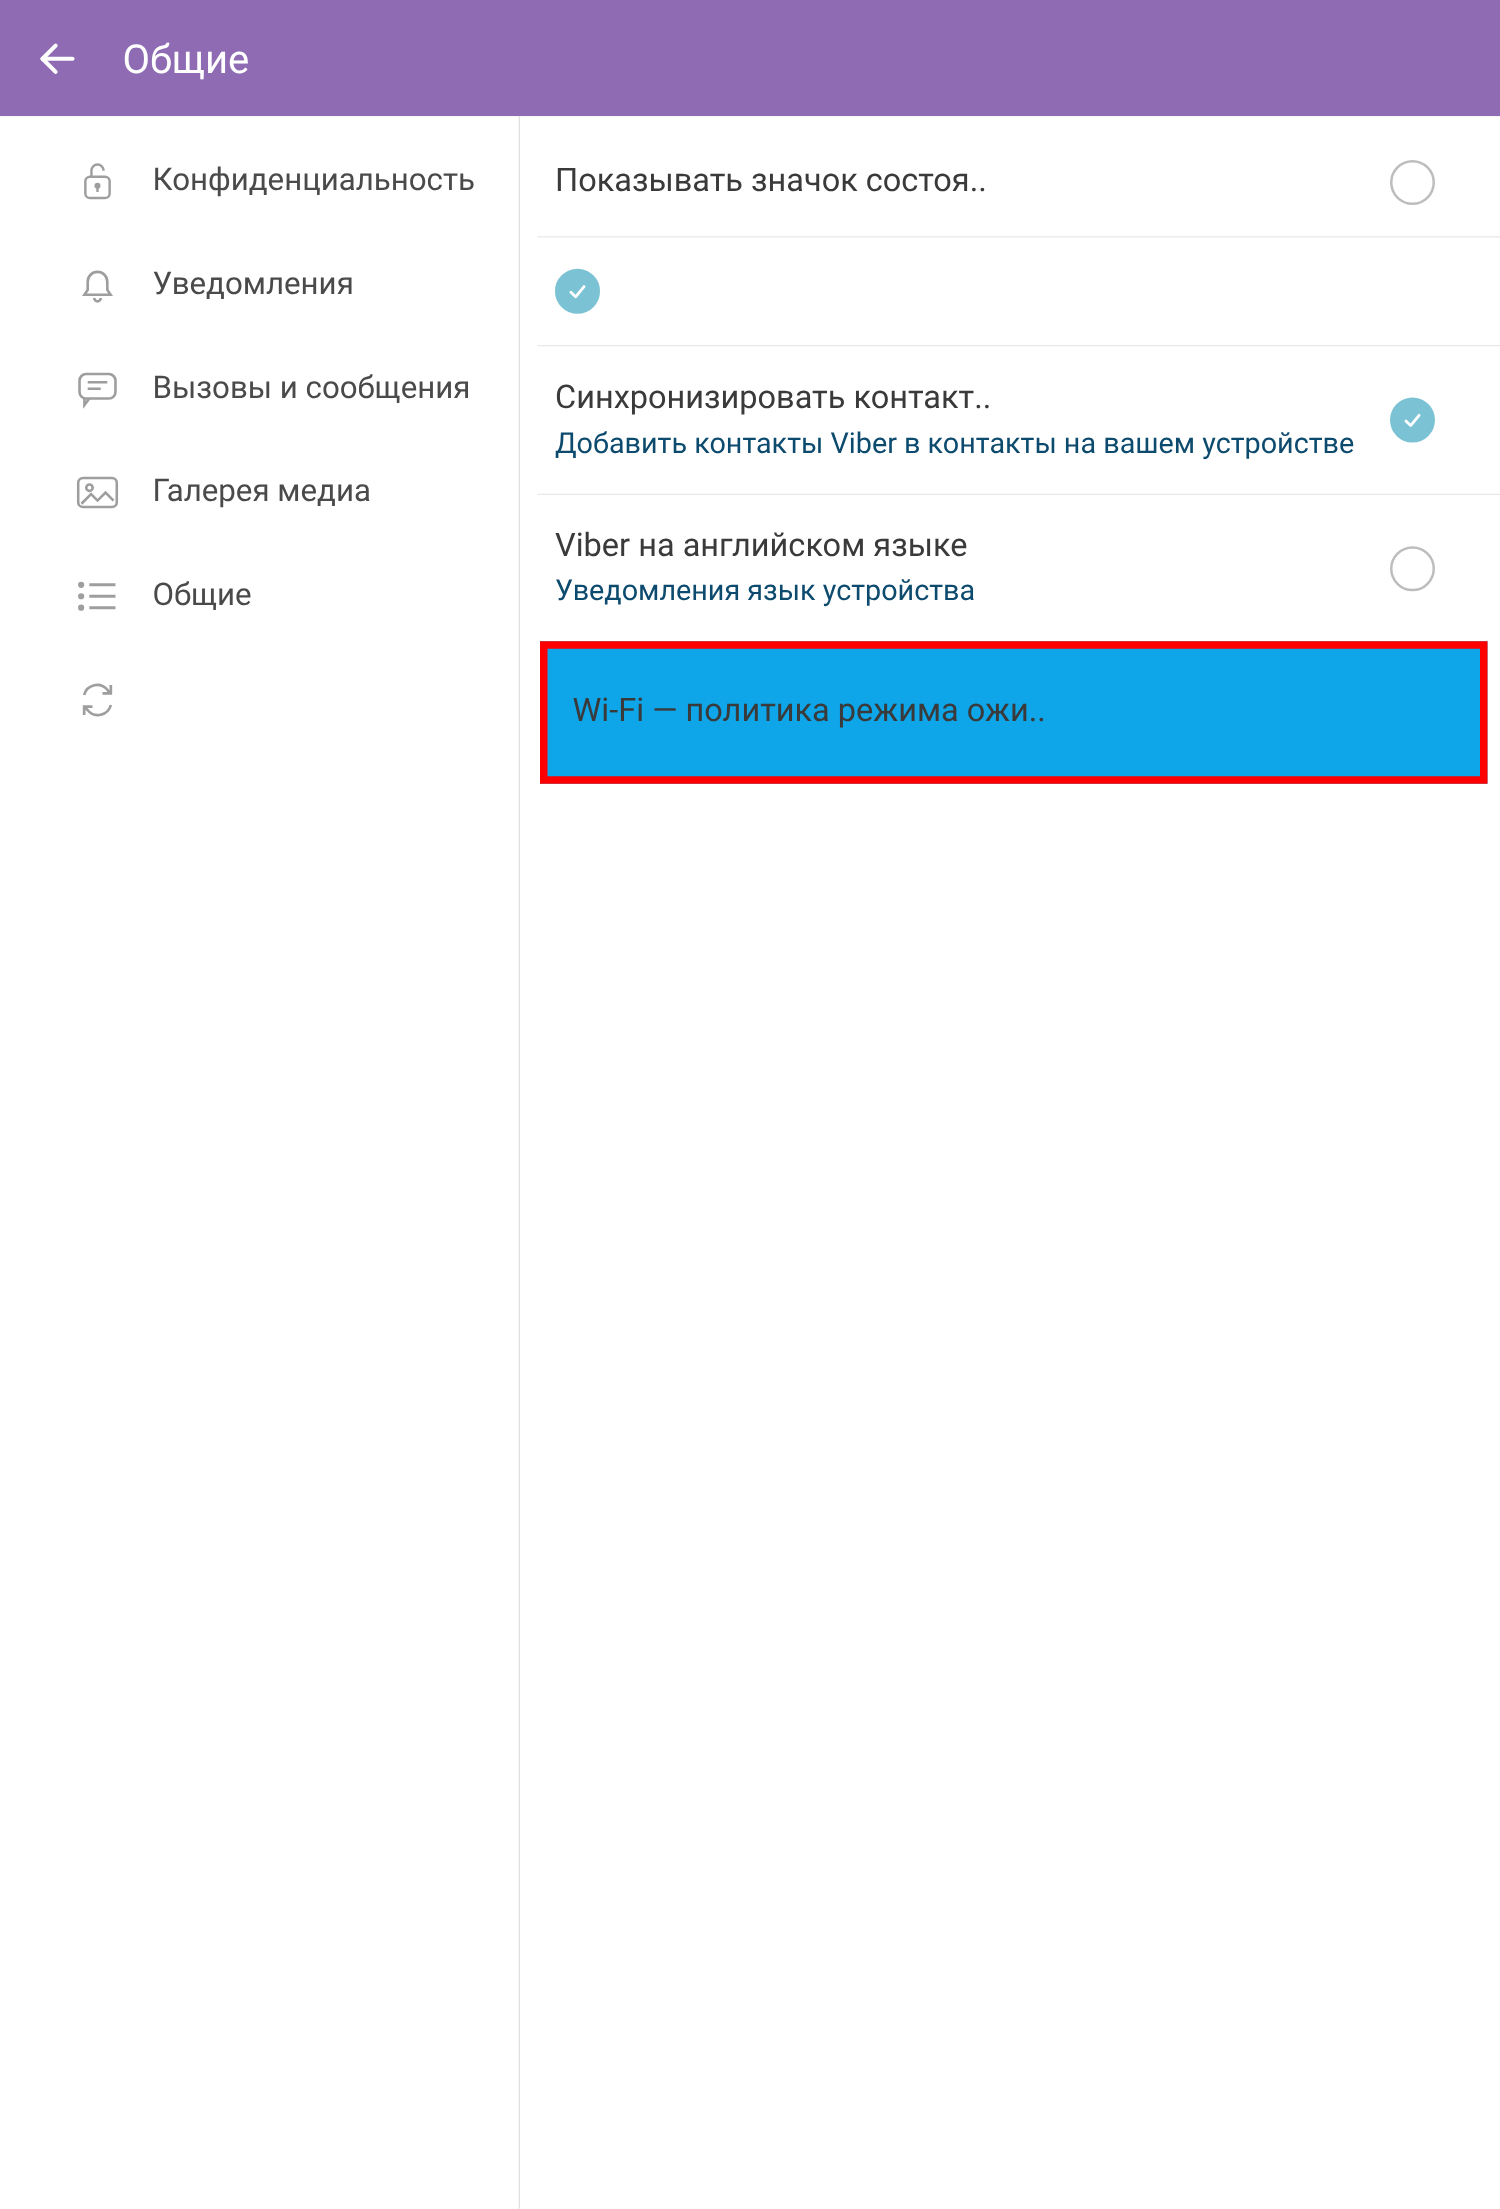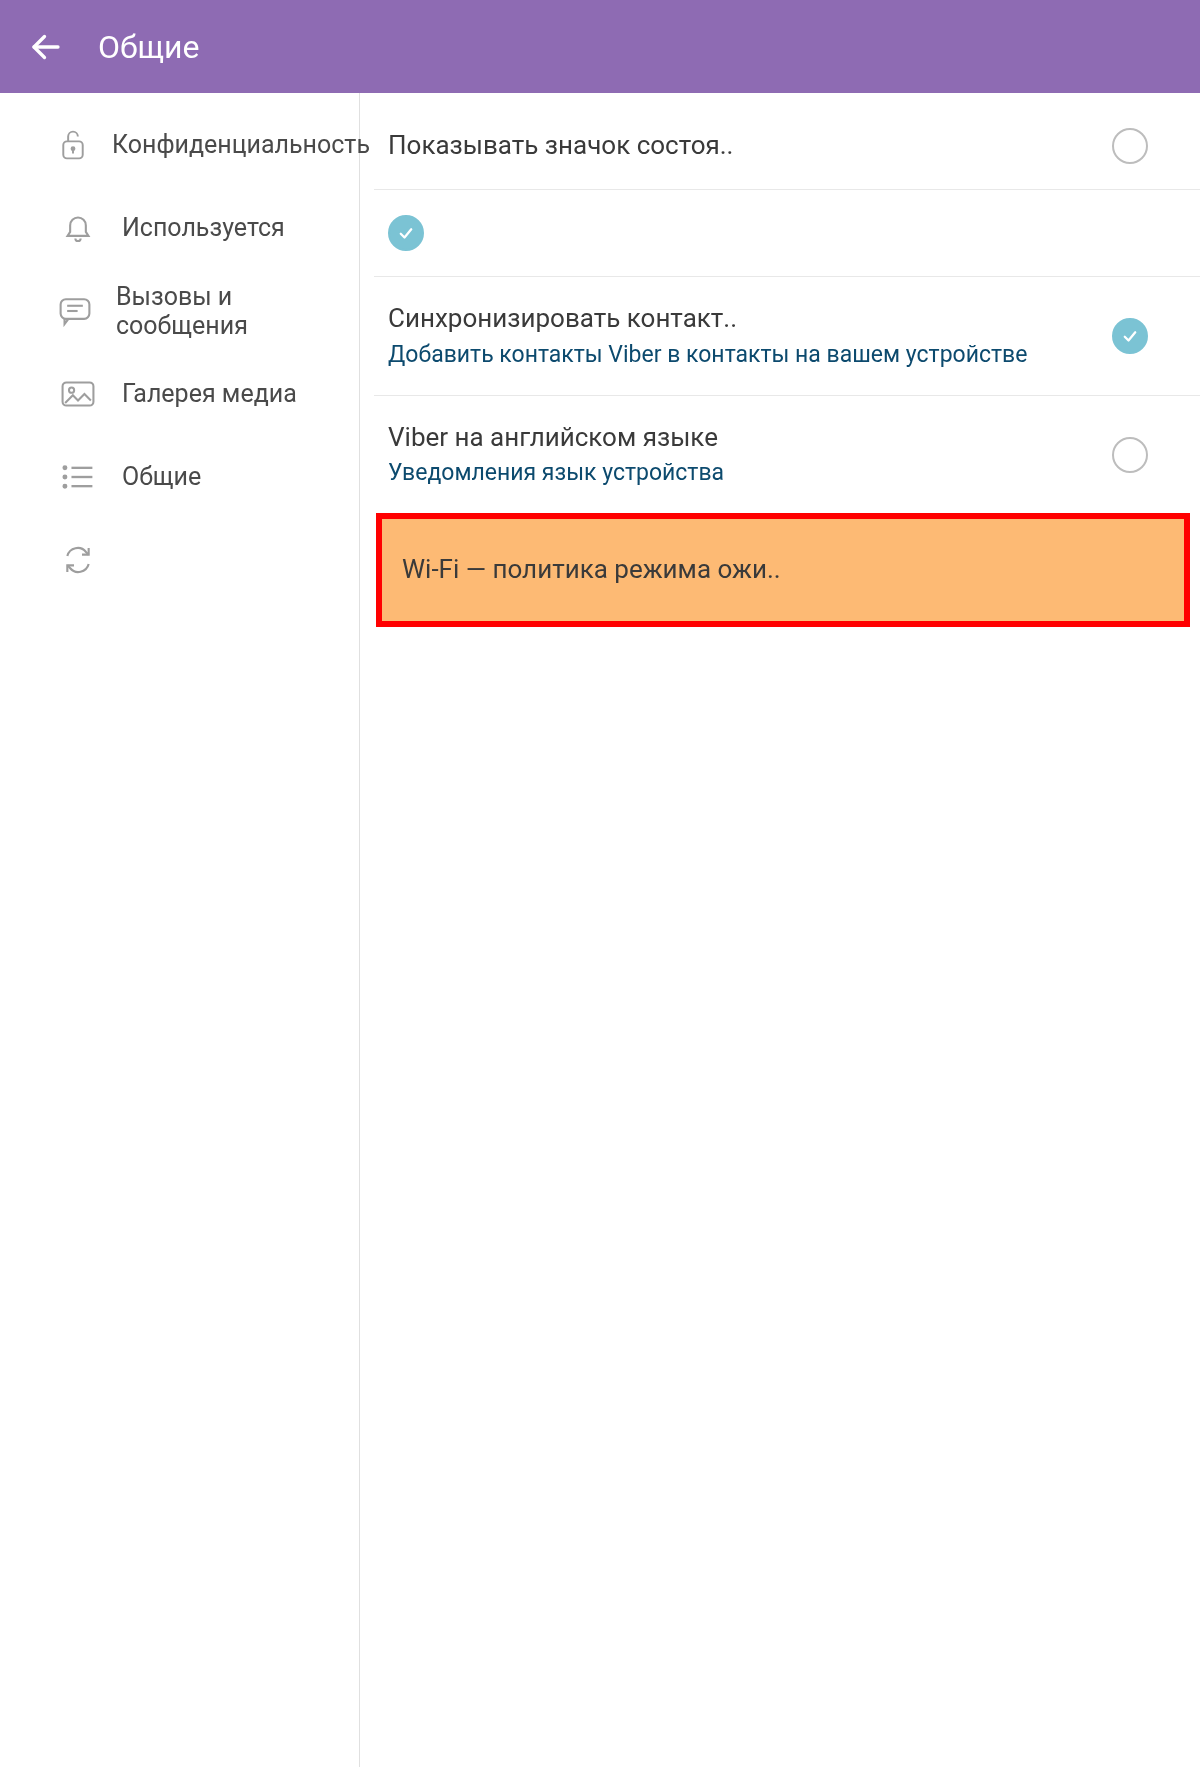--- a/index.html
+++ b/index.html
@@ -27,21 +27,21 @@
     .header-title {
       font-size: 32px;
       font-weight: 400;
     }
     .content {
       display: flex;
       height: calc(100% - 93px);
       background: white;
     }
     .sidebar {
-      width: 360px;
+      width: 416px;
       border-right: 1px solid #e0e0e0;
       padding-top: 10px;
     }
     .sidebar-item {
       display: flex;
       align-items: center;
       height: 83px;
       padding: 0 28px 0 58px;
       cursor: pointer;
     }
@@ -96,21 +96,21 @@
       flex-shrink: 0;
     }
     .checkbox.checked {
       background: #7bc3d4;
       border-color: #7bc3d4;
     }
     .checkbox.checked svg { display: block; }
     .checkbox svg { display: none; }
     .highlighted-row {
       border: 6px solid #ff0000;
-      background: #fdba74;
+      background: #0ea5e9;
       margin: 0 10px 0 16px;
       padding: 34px 20px 34px 20px;
     }
     .highlighted-row .setting-title {
       font-size: 26px;
       color: #3a3a3a;
     }
   </style>
 </head>
 <body>
@@ -140,21 +140,21 @@
       <span class="sidebar-label">Конфиденциальность</span>
     </div>
 
     <div class="sidebar-item">
       <span class="sidebar-icon">
         <svg width="32" height="34" viewBox="0 0 24 26" fill="none" stroke="#9e9e9e" stroke-width="1.6">
           <path d="M18 16 V11 a6 6 0 0 0 -12 0 v5 l-2 3 h16 z"></path>
           <path d="M10 21 a2 2 0 0 0 4 0"></path>
         </svg>
       </span>
-      <span class="sidebar-label">Используется</span>
+      <span class="sidebar-label">Уведомления</span>
     </div>
 
     <div class="sidebar-item">
       <span class="sidebar-icon">
         <svg width="34" height="32" viewBox="0 0 26 24" fill="none" stroke="#9e9e9e" stroke-width="1.6">
           <rect x="2" y="3" width="22" height="15" rx="4"></rect>
           <path d="M8 18 l-3 4 v-4"></path>
           <line x1="7" y1="8" x2="19" y2="8"></line>
           <line x1="7" y1="12" x2="15" y2="12"></line>
         </svg>

